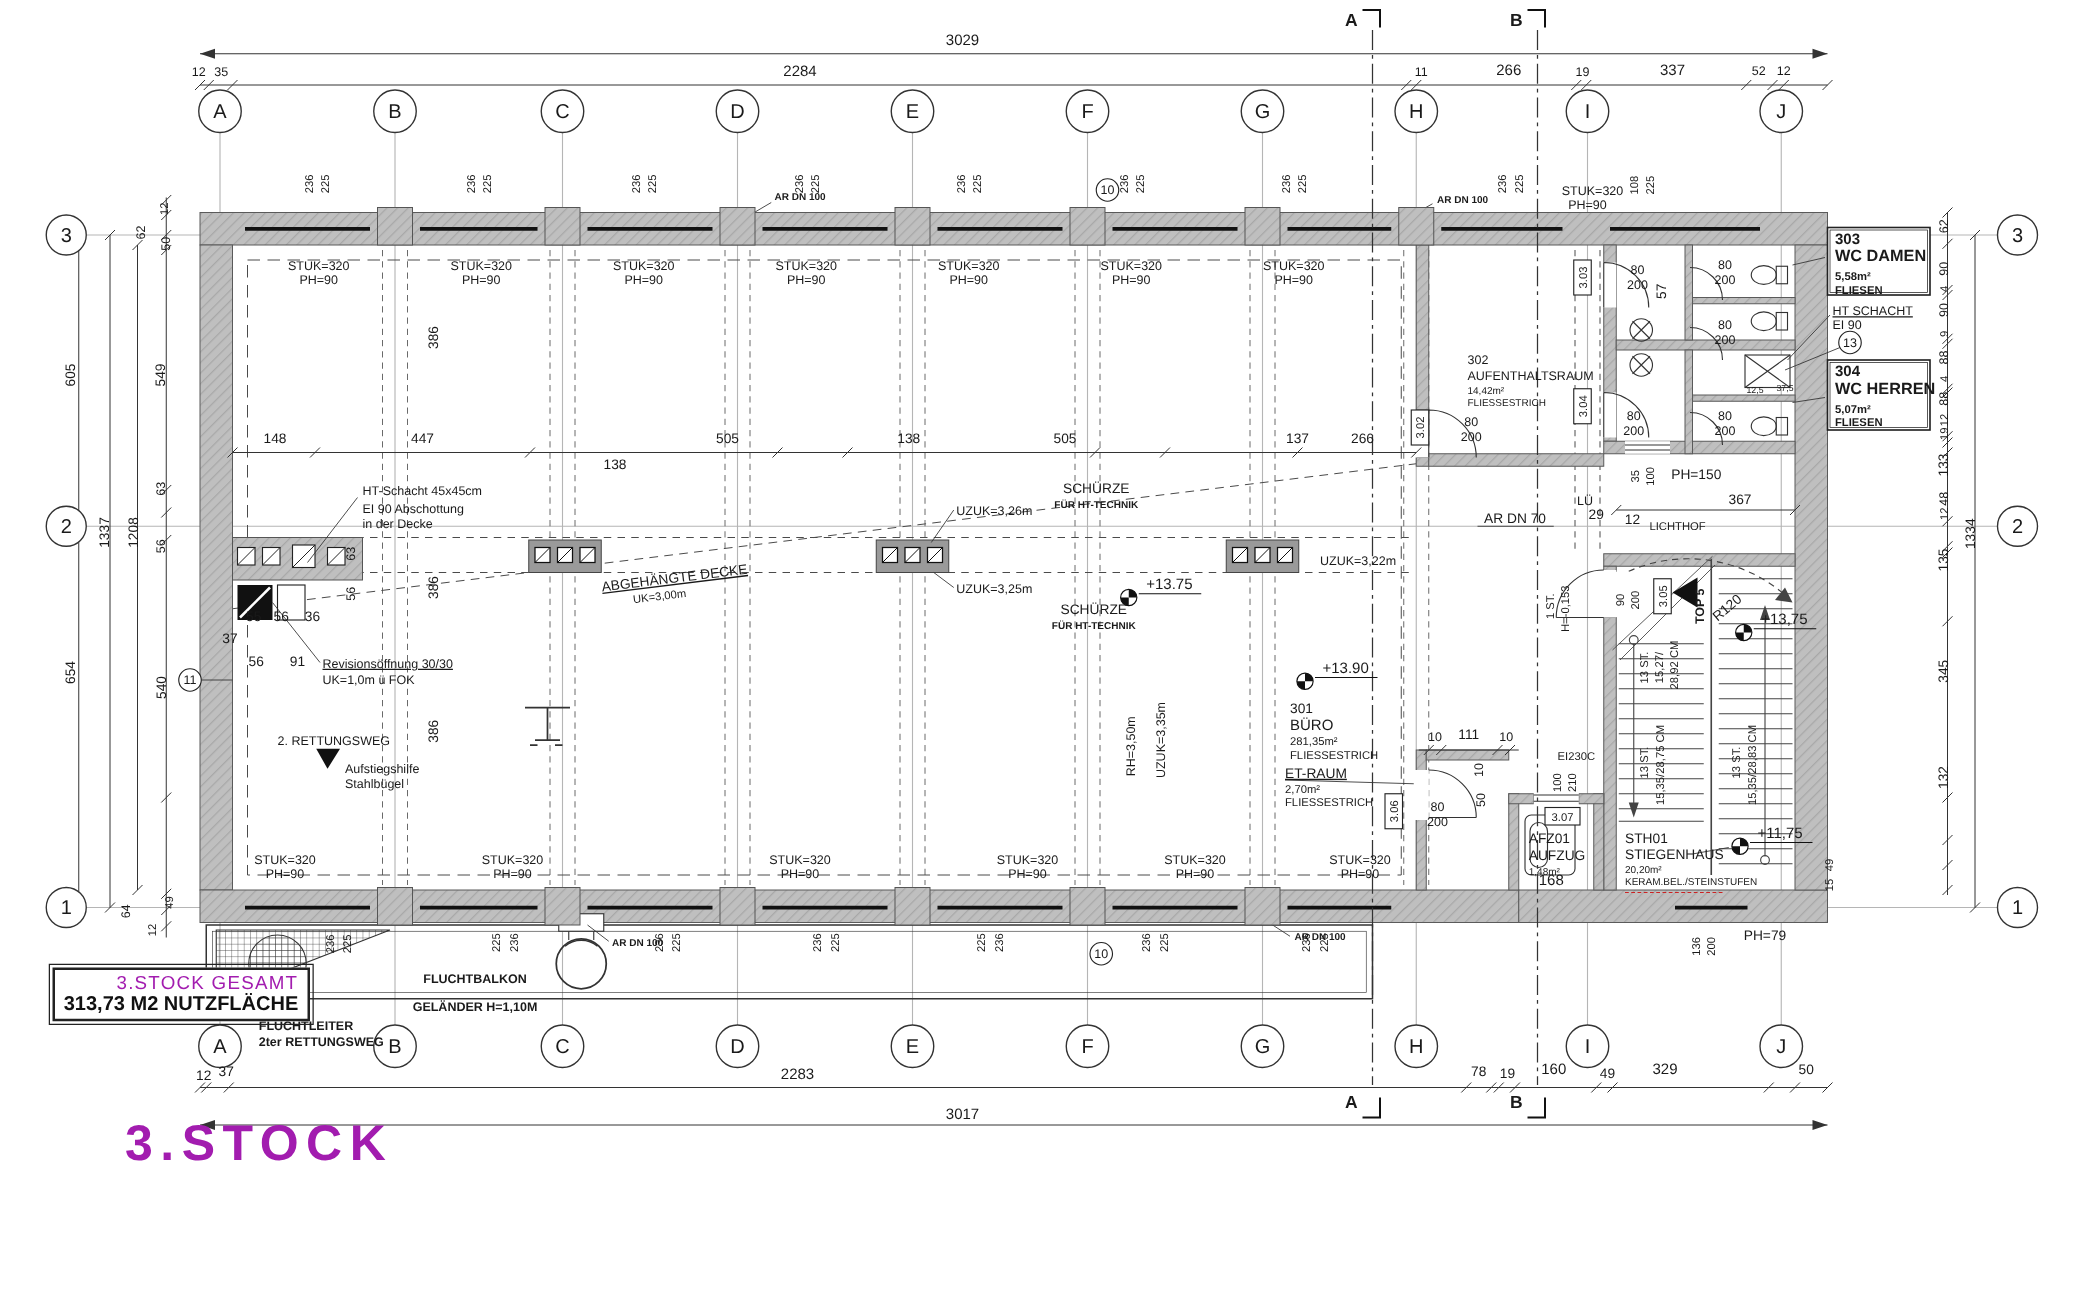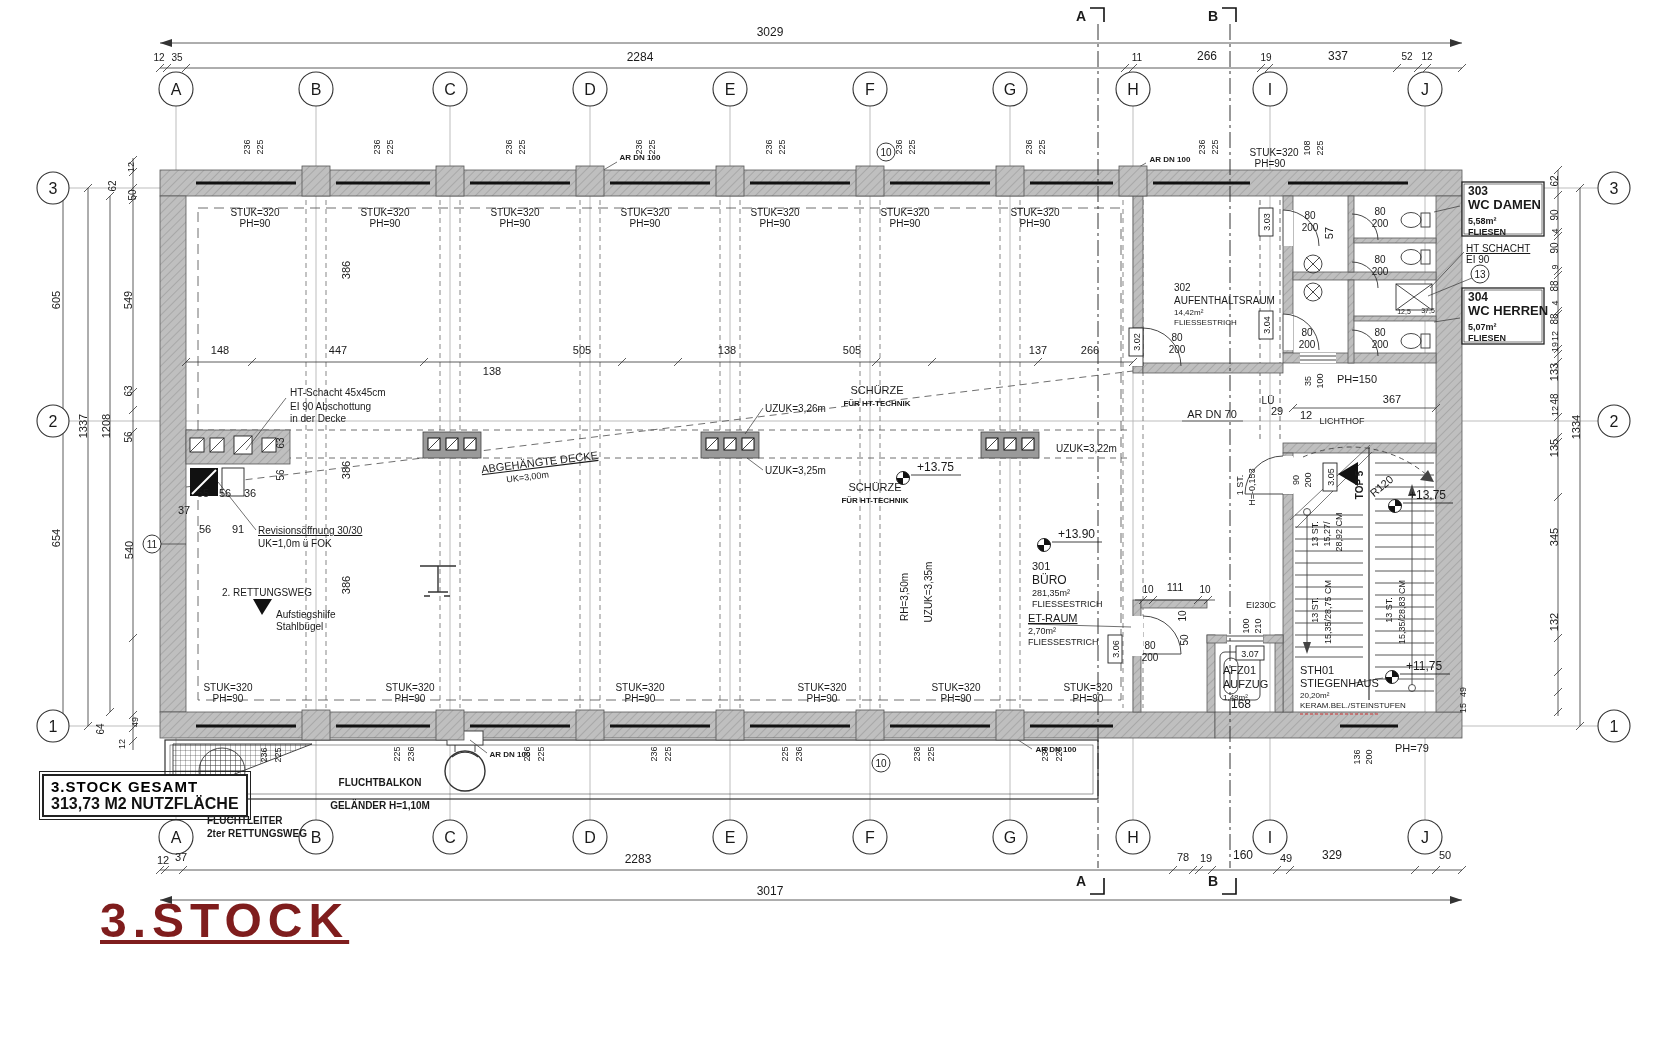--- a/index.html
+++ b/index.html
@@ -1,24 +1,24 @@
 <!DOCTYPE html>
 <html><head>
 <meta charset="utf-8">
 <style>
   html,body{margin:0;padding:0;background:#fff;}
   .stage{position:relative;width:1663px;height:1042px;background:#fff;overflow:hidden;
          font-family:"Liberation Sans",sans-serif;}
   svg{position:absolute;left:0;top:0;}
   svg text{font-family:"Liberation Sans",sans-serif;fill:#1a1a1a;}
-  #title{position:absolute;left:100px;top:893px;font-size:48px;font-weight:bold;
-         letter-spacing:6px;color:#7f1d1d;text-decoration:underline;}
+  #title{position:absolute;left:100px;top:893px;font-size:40px;font-weight:bold;
+         letter-spacing:6px;color:#a21caf;}
   #gesamt{position:absolute;left:42px;top:774px;border:2px solid #222;outline:1px solid #222;
           outline-offset:2px;background:#fff;padding:2px 7px;}
-  #gesamt .l1{font-size:15px;font-weight:bold;color:#000000;letter-spacing:1px;}
+  #gesamt .l1{font-size:15px;font-weight:normal;color:#a21caf;letter-spacing:1px;text-align:right;}
   #gesamt .l2{font-size:16px;font-weight:bold;color:#111;}
 </style>
 </head>
 <body>
 
 <div class="stage">
 
 <svg id="plan" viewBox="0 0 1663 1042" width="1663" height="1042" xmlns="http://www.w3.org/2000/svg">
   <defs>
     <pattern id="wp" width="6" height="6" patternUnits="userSpaceOnUse" patternTransform="rotate(45)">

